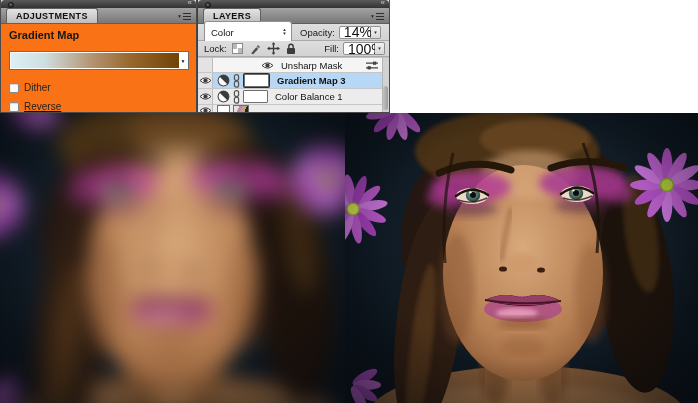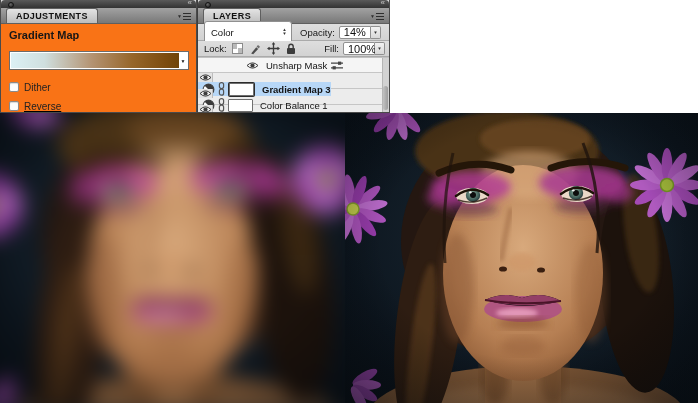--- a/index.html
+++ b/index.html
@@ -20,43 +20,43 @@
   .panel-menu .bars { width:8px; height:7px; background:repeating-linear-gradient(#2e2e2e 0 1px, rgba(0,0,0,0) 1px 3px); }
 
   
   .adjustments { left:0; width:197px; height:113px; }
   .adj-content { position:relative; height:88px; background:#f97316; }
   .adj-title { position:absolute; left:8px; top:5px; font-size:11px; font-weight:bold; color:#161616; }
   .gradient-wrap { position:absolute; left:8px; top:27px; width:180px; height:19px; border:1px solid #6b6b6b; background:#fff; padding:1px; display:flex; }
   .gradient-strip { flex:1; }
   .gradient-arrow-box { width:8px; display:flex; align-items:center; justify-content:center; background:#fff; }
   .gradient-arrow-box span { font-size:5px; color:#111; }
-  .checkbox-row { position:absolute; left:8px; display:flex; align-items:flex-start; gap:5px; }
+  .checkbox-row { position:absolute; left:8px; display:flex; align-items:flex-end; gap:5px; }
   .checkbox { width:10px; height:10px; background:#fdfdfd; border:1px solid #8a8a8a; border-radius:2px; box-shadow:inset 0 1px 1px rgba(0,0,0,.15); }
   .checkbox-label { font-size:10px; color:#222; }
 
   
   .layers { left:197px; width:193px; height:113px; border-left:1px solid #3e3e3e; }
   .ctl-row { position:relative; height:17px; background:linear-gradient(#dedede,#d2d2d2); border-bottom:1px solid #aaa; display:flex; align-items:center; }
   .combo { margin-left:6px; width:88px; height:23px; background:#fff; border:1px solid #909090; border-radius:3px; display:flex; align-items:center; }
   .combo-label { flex:1; font-size:9.5px; color:#111; padding-left:6px; }
   .combo-stepper { width:11px; height:11px; margin-right:1px; display:flex; flex-direction:column; align-items:center; justify-content:center; }
   .combo-stepper span { font-size:4.5px; line-height:4px; color:#333; }
   .fld-label { font-size:9.5px; color:#161616; margin-left:8px; }
   .fld { margin-left:4px; width:32px; height:13px; background:#fff; border:1px solid #909090; border-radius:2px 0 0 2px; display:flex; align-items:center; }
-  .fld span { font-size:11px; color:#111; padding-left:4px; }
+  .fld span { font-size:14px; color:#111; padding-left:4px; }
   .fld-btn { width:10px; height:13px; background:linear-gradient(#f2f2f2,#d8d8d8); border:1px solid #909090; border-left:none; border-radius:0 2px 2px 0; display:flex; align-items:center; justify-content:center; }
   .fld-btn span { font-size:4.5px; color:#333; }
   .lock-row { height:16px; }
   .lock-icons { display:flex; align-items:center; gap:6px; margin-left:5px; }
   .checker { width:11px; height:11px; border:1px solid #8a8a8a;
              background:conic-gradient(#fff 0 25%, #b9b9b9 0 50%, #fff 0 75%, #b9b9b9 0); }
 
   .layer-list { position:relative; height:55px; background:#ececec; border-top:1px solid #c2c2c2; overflow:hidden; }
-  .layer-row { position:relative; display:flex; align-items:flex-start; border-bottom:1px solid #c6c6c6;flex-direction:column; }
+  .layer-row { position:relative; display:flex; align-items:flex-end; border-bottom:1px solid #c6c6c6; }
   .eye-cell { width:15px; align-self:stretch; display:flex; align-items:center; justify-content:center; border-right:1px solid #bdbdbd; background:#e3e3e3; }
   .row-main { flex:1; display:flex; align-items:center; height:100%; padding-left:4px; gap:3px; }
   .row-unsharp { height:15px; background:#f5f5f5; }
   .row-selected { height:16px; }
   .row-selected .row-main { background:#b7d7f7; }
   .row-plain { height:16px; }
   .layer-name { font-size:9.5px; color:#131313; margin-left:4px; white-space:nowrap; }
   .bold { font-weight:bold; }
   .mask-thumb { width:25px; height:13px; background:#fff; border:1px solid #6f6f6f; border-radius:1px; }
   .mask-selected { box-shadow:0 0 0 1px #2b2b2b; margin:0 1px; }

